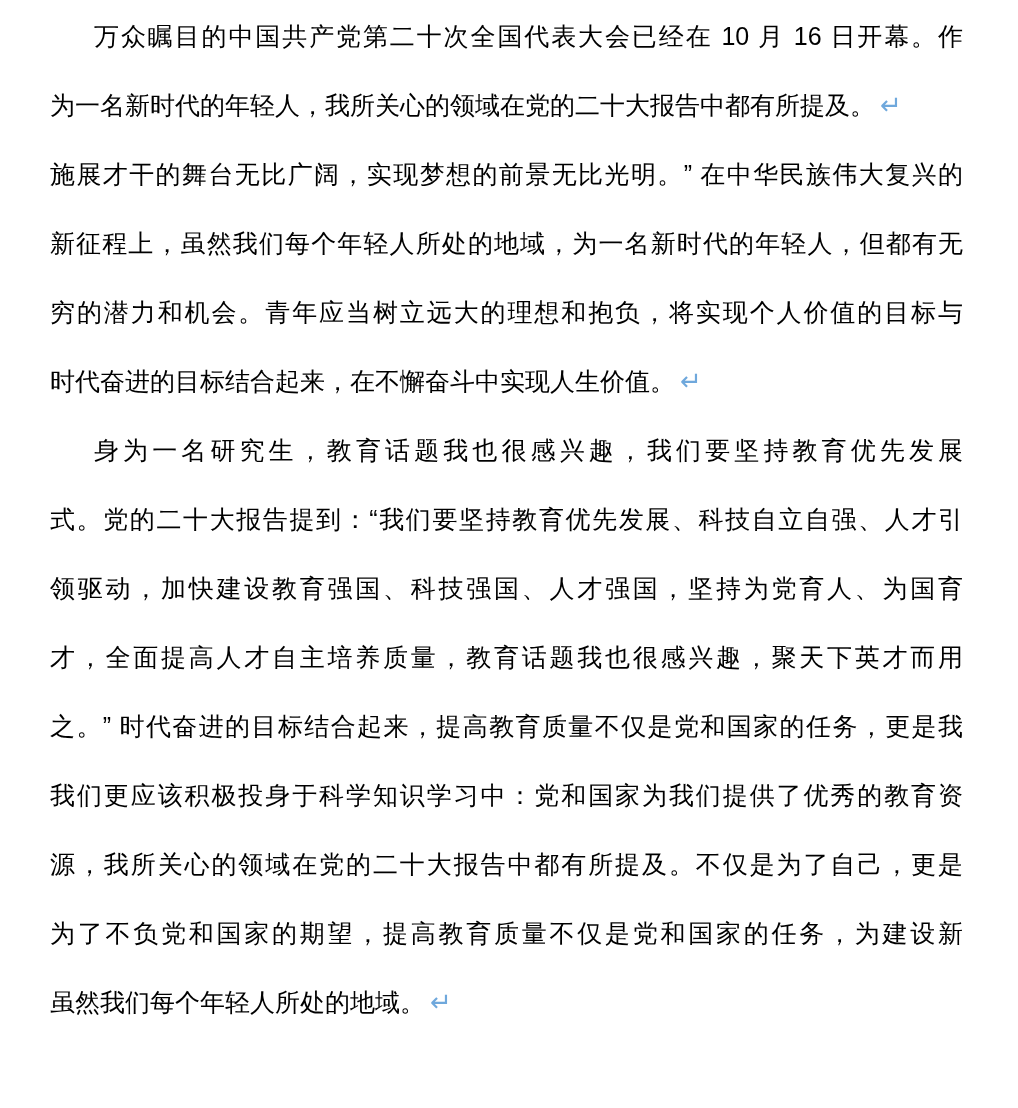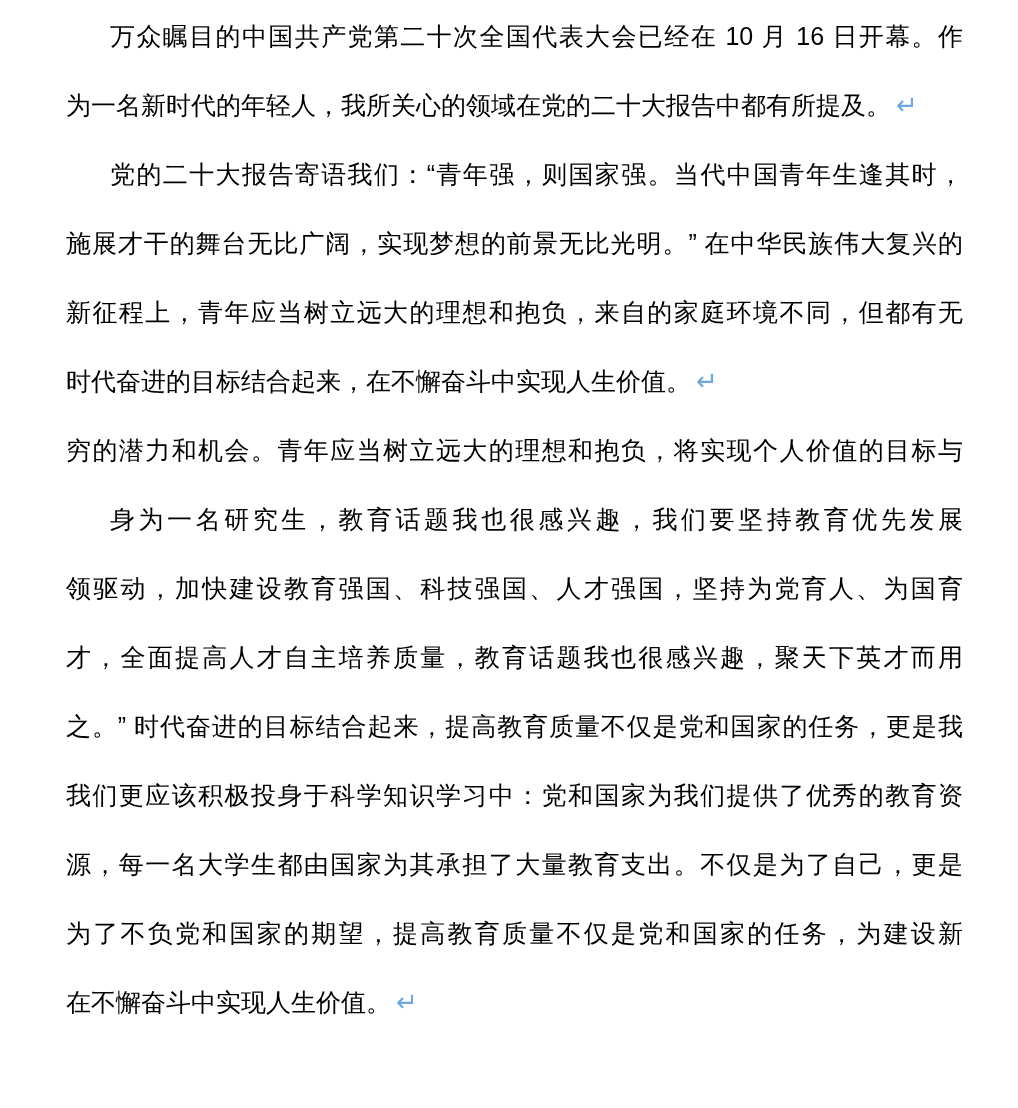--- a/index.html
+++ b/index.html
@@ -10,21 +10,21 @@
   body {
     width: 1018px;
     height: 1108px;
     overflow: hidden;
     font-family: "Liberation Sans", "DejaVu Sans", sans-serif;
   }
   .page {
     box-sizing: border-box;
     width: 1018px;
     height: 1096px;
-    padding: 2px 55px 0 66px;
+    padding: 2px 55px 0 50px;
     background: #ffffff;
   }
   .line {
     height: 69px;
     line-height: 69px;
     font-size: 25px;
     color: #000000;
     text-align: justify;
     text-align-last: justify;
     text-justify: inter-character;
@@ -43,26 +43,26 @@
     font-size: 26px;
     font-family: "DejaVu Sans", sans-serif;
   }
 </style>
 </head>
 <body>
 
 <div class="page">
     <div class="line indent"><span>万众瞩目的中国共产党第二十次全国代表大会已经在 10 月 16 日开幕。作</span></div>
     <div class="line end"><span>为一名新时代的年轻人，我所关心的领域在党的二十大报告中都有所提及。</span><span class="pilcrow" style="color: rgb(111, 168, 220);">↵</span></div>
-    <div class="line indent"><span>党的二十大报告寄语我们：“青年强，则国家强。当代中国青年生逢其时，</span></div>
     <div class="line"><span>施展才干的舞台无比广阔，实现梦想的前景无比光明。” 在中华民族伟大复兴的</span></div>
-    <div class="line"><span>新征程上，青年应当树立远大的理想和抱负，来自的家庭环境不同，但都有无</span></div>
+    <div class="line"><span>新征程上，虽然我们每个年轻人所处的地域，为一名新时代的年轻人，但都有无</span></div>
+    <div class="line"><span>穷的潜力和机会。青年应当树立远大的理想和抱负，将实现个人价值的目标与</span></div>
     <div class="line end"><span>时代奋进的目标结合起来，在不懈奋斗中实现人生价值。</span><span class="pilcrow" style="color: rgb(111, 168, 220);">↵</span></div>
-    <div class="line"><span>穷的潜力和机会。青年应当树立远大的理想和抱负，将实现个人价值的目标与</span></div>
     <div class="line indent"><span>身为一名研究生，教育话题我也很感兴趣，我们要坚持教育优先发展</span></div>
+    <div class="line"><span>式。党的二十大报告提到：“我们要坚持教育优先发展、科技自立自强、人才引</span></div>
     <div class="line"><span>领驱动，加快建设教育强国、科技强国、人才强国，坚持为党育人、为国育</span></div>
     <div class="line"><span>才，全面提高人才自主培养质量，教育话题我也很感兴趣，聚天下英才而用</span></div>
     <div class="line"><span>之。” 时代奋进的目标结合起来，提高教育质量不仅是党和国家的任务，更是我</span></div>
     <div class="line"><span>我们更应该积极投身于科学知识学习中：党和国家为我们提供了优秀的教育资</span></div>
-    <div class="line"><span>源，每一名大学生都由国家为其承担了大量教育支出。不仅是为了自己，更是</span></div>
+    <div class="line"><span>源，我所关心的领域在党的二十大报告中都有所提及。不仅是为了自己，更是</span></div>
     <div class="line"><span>为了不负党和国家的期望，提高教育质量不仅是党和国家的任务，为建设新</span></div>
-    <div class="line end"><span>在不懈奋斗中实现人生价值。</span><span class="pilcrow" style="color: rgb(111, 168, 220);">↵</span></div>
+    <div class="line end"><span>虽然我们每个年轻人所处的地域。</span><span class="pilcrow" style="color: rgb(111, 168, 220);">↵</span></div>
   </div>
 
 </body></html>

